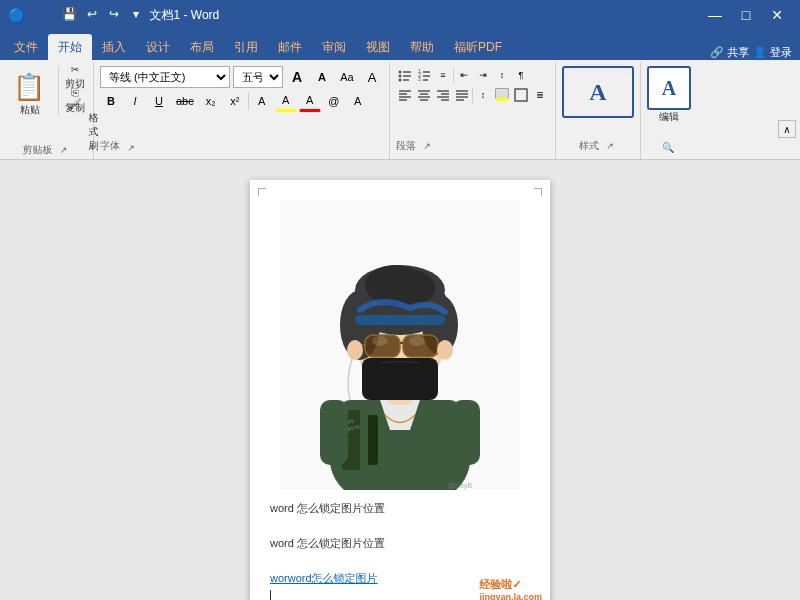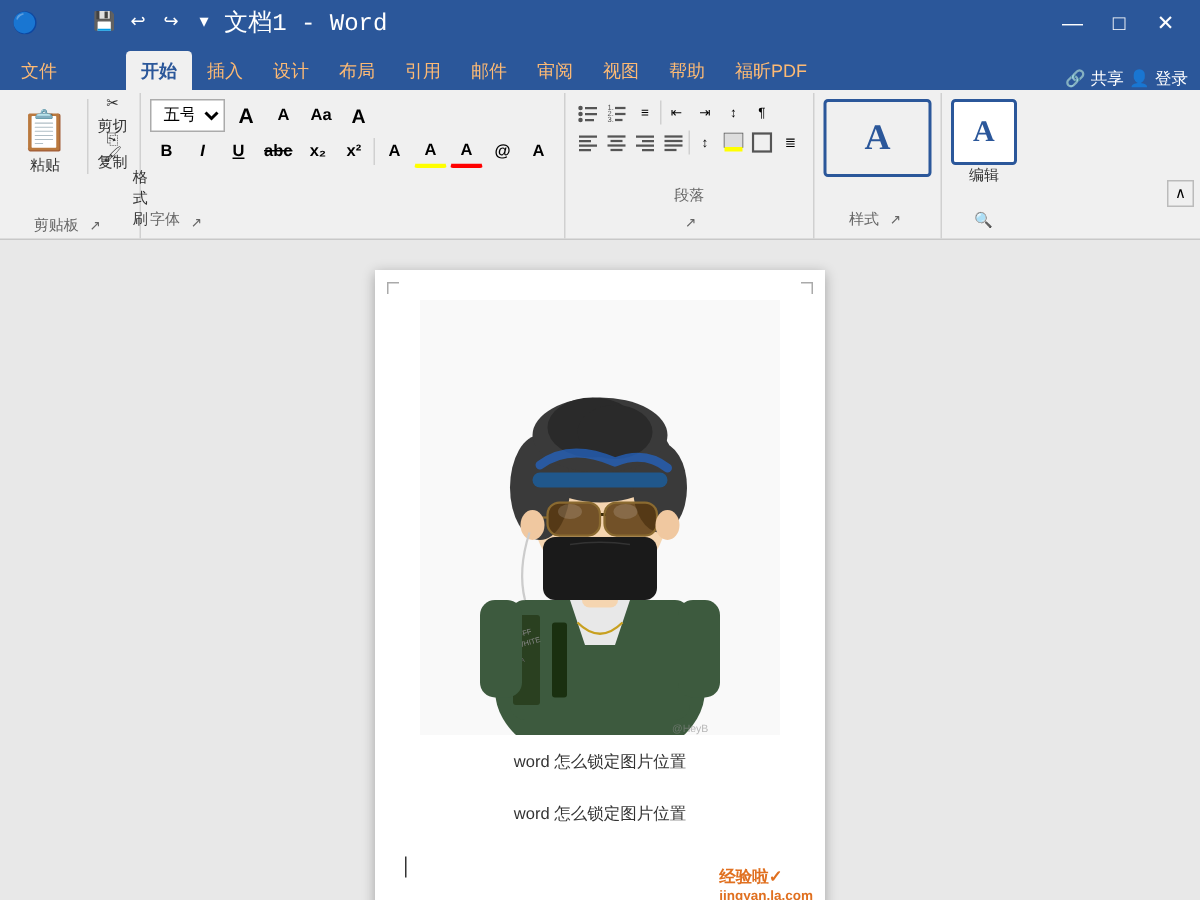--- a/index.html
+++ b/index.html
@@ -10,21 +10,21 @@
       height: 30px;
       background: #2b579a;
       display: flex;
       align-items: center;
       justify-content: space-between;
       padding: 0 8px;
       color: white;
     }
     .title-bar-left { display: flex; align-items: center; gap: 4px; }
     .title-bar-icon { font-size: 14px; }
-    .title-bar-title { font-size: 16px; color: white; font-family: Liberation Mono, monospace; }
+    .title-bar-title { font-size: 12px; color: white; }
     .title-bar-right { display: flex; gap: 1px; }
     .title-bar-btn {
       width: 30px; height: 28px;
       display: flex; align-items: center; justify-content: center;
       color: white; font-size: 14px; cursor: pointer;
     }
 
     
     .ribbon-tabs {
       height: 30px;
@@ -35,21 +35,21 @@
     }
     .ribbon-tab {
       padding: 4px 10px;
       font-size: 12px;
       color: #fdba74;
       cursor: pointer;
       border-radius: 3px 3px 0 0;
       height: 26px;
       display: flex; align-items: center;
     }
-    .ribbon-tab.active { background: #f0f0f0; color: #2b579a; font-weight: bold; margin-left: 36px; }
+    .ribbon-tab.active { background: #f0f0f0; color: #2b579a; font-weight: normal; }
 
     
     .ribbon {
       background: #f0f0f0;
       border-bottom: 1px solid #c8c8c8;
       padding: 2px 0 0 0;
       height: 100px;
       display: flex;
       align-items: stretch;
     }
@@ -120,21 +120,21 @@
       padding: 0 4px;
       cursor: pointer;
       width: 50px;
     }
     .font-btn {
       height: 22px; min-width: 22px;
       border: 1px solid transparent;
       background: transparent;
       cursor: pointer; font-size: 11px;
       padding: 0 3px; border-radius: 2px;
-      display: flex; align-items: center; justify-content: center; font-weight: bold;
+      display: flex; align-items: center; justify-content: center;
     }
     .font-btn.bold { font-weight: bold; }
     .font-btn.italic { font-style: italic; }
     .font-btn.underline { text-decoration: underline; }
 
     
     .para-section {
       display: flex; flex-direction: column;
       padding: 4px 6px;
       border-right: 1px solid #d0d0d0;
@@ -224,21 +224,20 @@
       height: 100%;
     }
 
     .doc-text {
       font-size: 11px;
       line-height: 1.6;
       color: #333;
     }
     .doc-text-line {
       display: block;
-      text-align: center;
     }
     .doc-text-line.underline-text {
       text-decoration: underline;
       color: #0563c1;
     }
 
     
     .text-cursor {
       display: inline-block;
       width: 1px; height: 14px;
@@ -372,20 +371,23 @@
       </div>
     </div>
     <div style="display:flex;align-items:center;gap:2px;">
       <span class="ribbon-group-label">剪贴板</span>
       <span class="collapse-btn">↗</span>
     </div>
   </div>
 
   <div class="font-section">
     <div class="font-row1">
+      <select class="font-select">
+        <option>等线 (中文正文)</option>
+      </select>
       <select class="size-select">
         <option>五号</option>
       </select>
       <button class="font-btn" style="font-size:14px;font-weight:bold;">A</button>
       <button class="font-btn" style="font-size:11px;font-weight:bold;">A</button>
       <button class="font-btn">Aa</button>
       <button class="font-btn" style="font-size:13px;">A</button>
     </div>
     <div class="font-row2">
       <button class="font-btn bold">B</button>
@@ -478,21 +480,21 @@
             <rect x="1" y="10" width="12" height="3" fill="#ffff00"></rect>
           </svg>
       </button>
       <button class="align-btn">
         <svg width="14" height="14" viewBox="0 0 14 14">
             <rect x="1" y="1" width="12" height="12" fill="none" stroke="#555" stroke-width="1.5"></rect>
           </svg>
       </button>
       <button class="align-btn" style="font-size:9px;">≣</button>
     </div>
-    <div style="display:flex;align-items:center;gap:2px;margin-top:auto;flex-direction:column;">
+    <div style="display:flex;align-items:center;gap:2px;margin-top:auto;">
       <span class="ribbon-group-label">段落</span>
       <span class="collapse-btn">↗</span>
     </div>
   </div>
 
   <div class="style-section">
     <div class="style-box">
       <span style="font-size:24px;font-family:serif;color:#2b579a;">A</span>
     </div>
     <div style="display:flex;align-items:center;gap:2px;">
@@ -586,21 +588,21 @@
 
             <path d="M 100 163 Q 120 160 140 163" stroke="#333" stroke-width="1" fill="none"></path>
 
             <text x="168" y="288" font-size="7" fill="#888" opacity="0.6">@HeyB</text>
           </svg>
         </div>
 
         <div class="doc-text">
           <span class="doc-text-line">word 怎么锁定图片位置</span><br>
           <span class="doc-text-line">word 怎么锁定图片位置</span><br>
-          <span class="text-cursor"></span><br>
+          <span class="doc-text-line underline-text">worword怎么锁定图片</span><span class="text-cursor"></span><br>
           <br>
           
           
           
         </div>
       </div>
 
       <div class="watermark">
         <div>经验啦✓</div>
         <div class="watermark-sub">jingyan.la.com</div>

